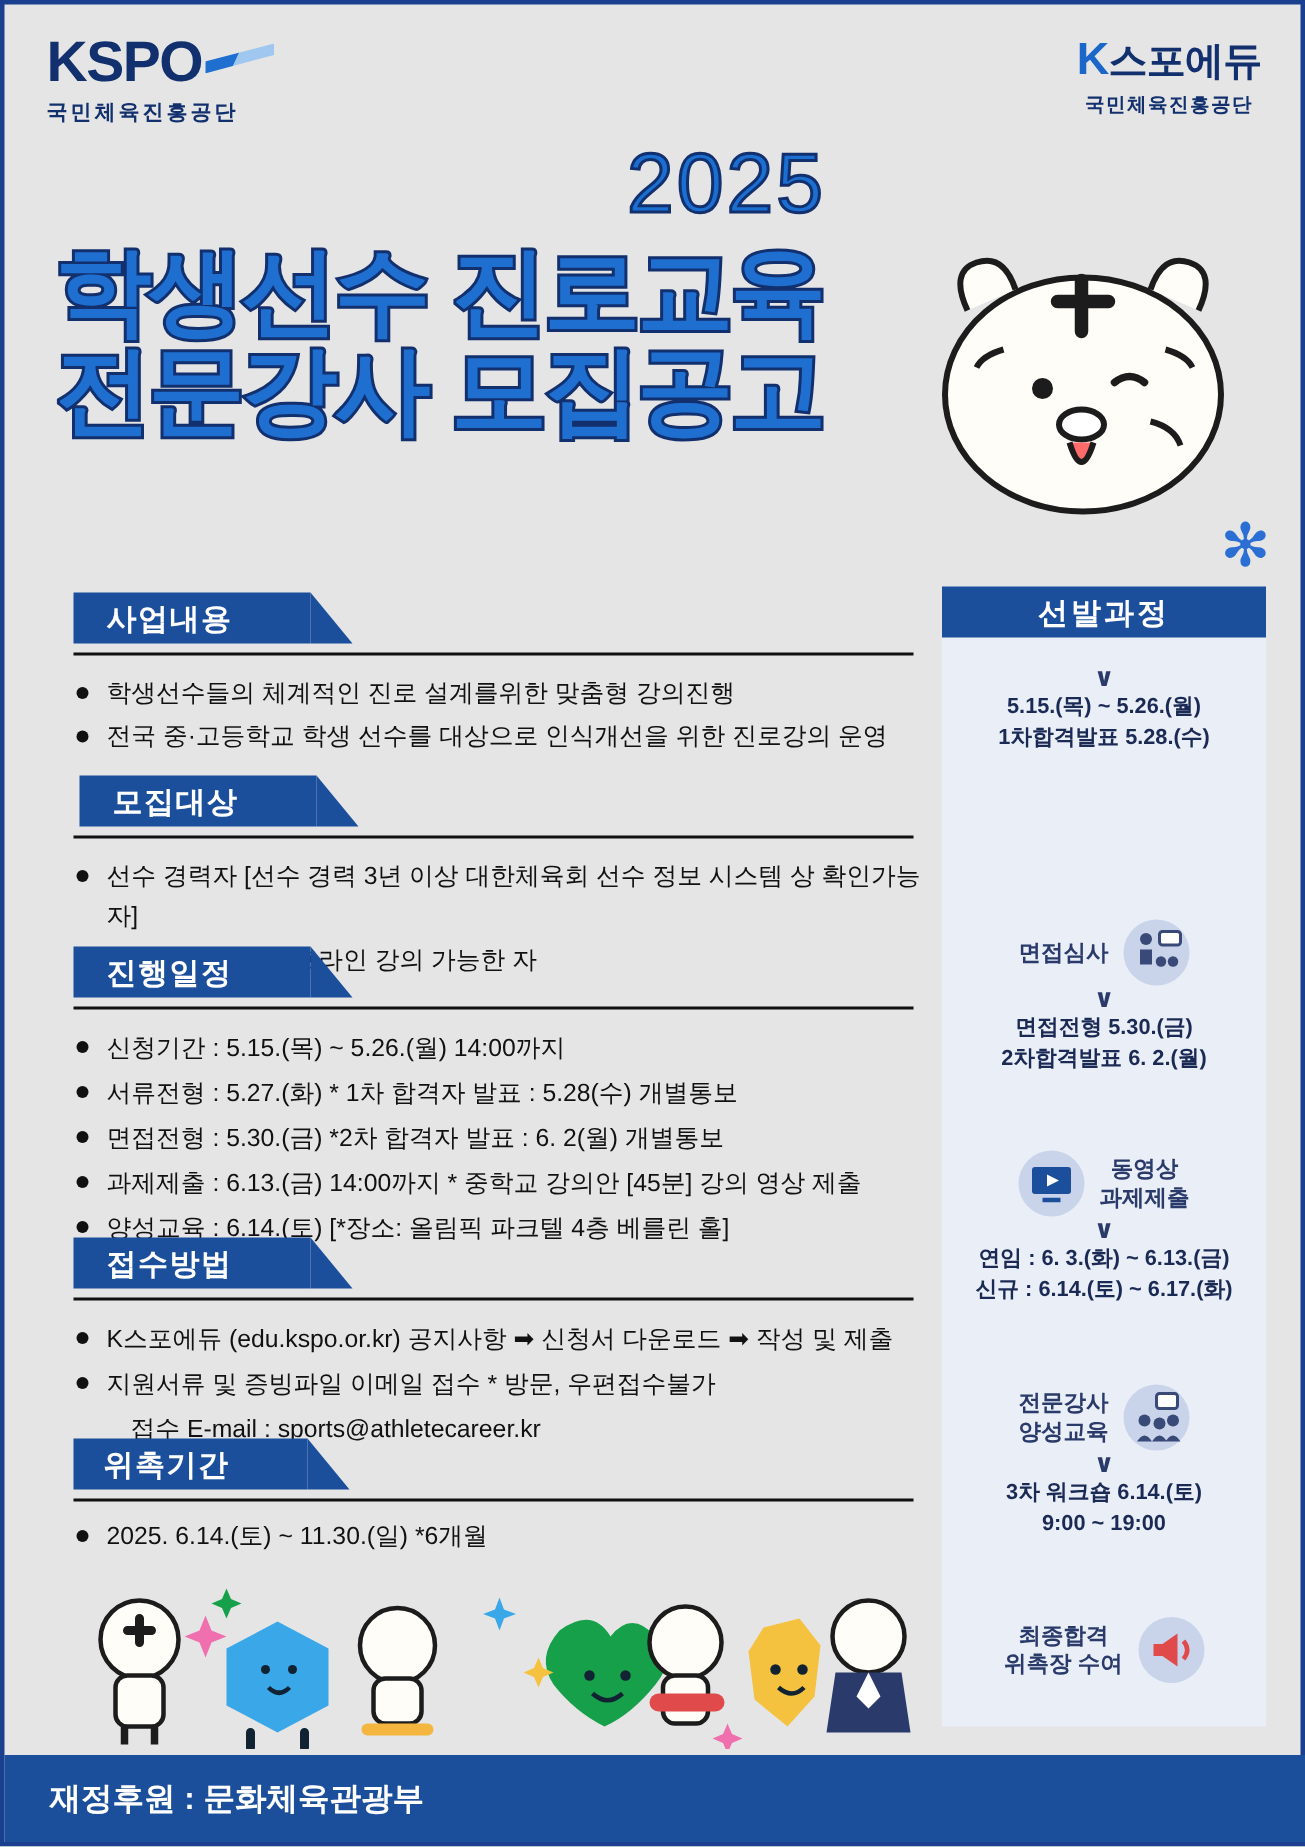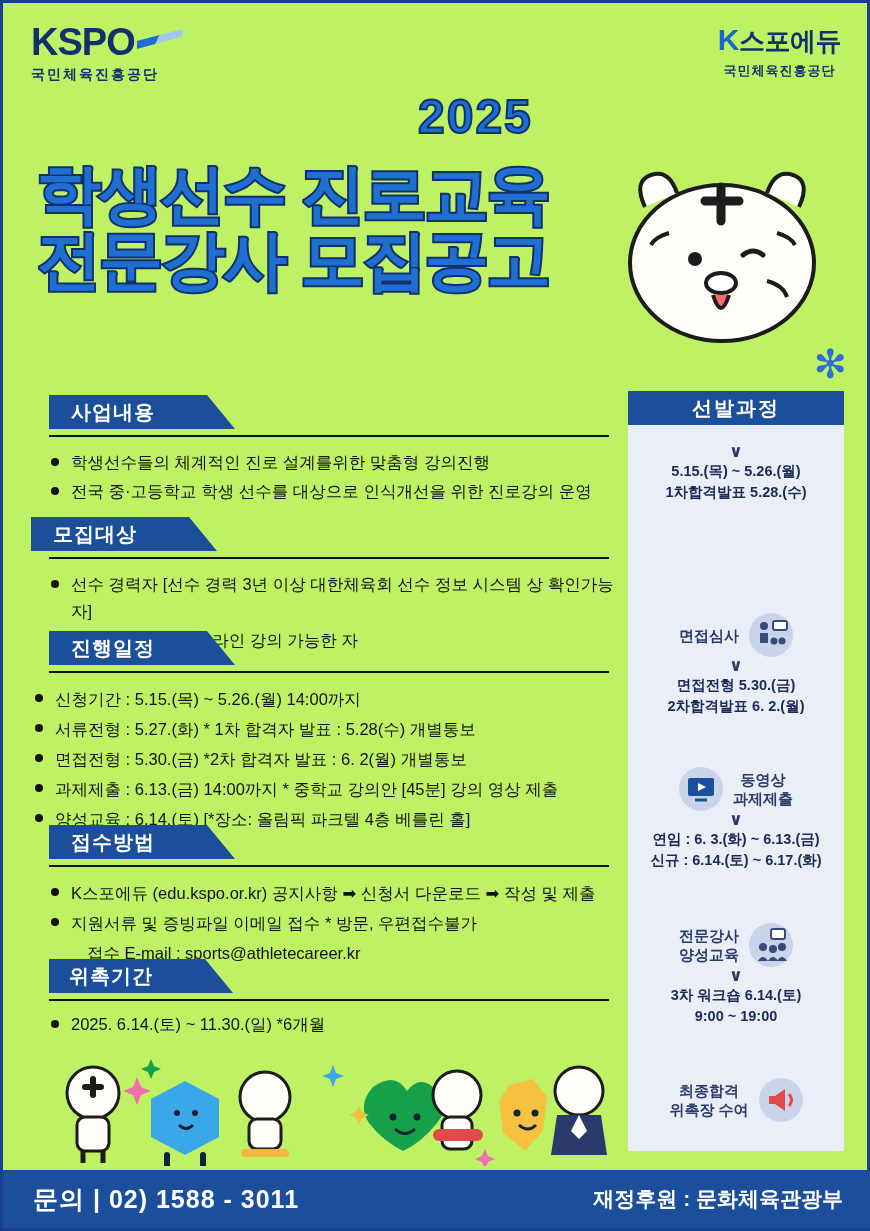--- a/index.html
+++ b/index.html
@@ -9,21 +9,21 @@
     background:#ffffff;
     position:relative;
     overflow:hidden;
     color:#1c1c1c;
   }
   .poster{
     position:relative;
     width:870px;height:1231px;
     box-sizing:border-box;
     border:3px solid #1a3f8f;
-    background:#bef264;
+    background:#e5e5e5;
   }
 
   
   .logo-left{
     position:absolute;left:28px;top:18px;width:210px;
   }
   .kspo-wordmark{
     font-size:38px;font-weight:bold;color:#12306e;letter-spacing:-1px;
     font-family:"Liberation Sans",sans-serif;
     display:inline-block;
@@ -39,21 +39,21 @@
   .logo-right{
     position:absolute;right:26px;top:20px;text-align:center;
   }
   .kedu-line{font-size:26px;font-weight:bold;color:#12306e;letter-spacing:-0.5px;}
   .kedu-k{color:#1b66c9;font-size:30px;}
   .kedu-sub{font-size:13px;font-weight:bold;color:#12306e;letter-spacing:1px;margin-top:3px;}
 
   
   .year{
     position:absolute;left:415px;top:86px;
-    font-size:48px;font-weight:bold;color:#1b6fd0;letter-spacing:2px;
+    font-size:56px;font-weight:normal;color:#1b6fd0;letter-spacing:2px;
     -webkit-text-stroke:2px #12306e;
   }
   .title-block{
     position:absolute;left:34px;top:158px;width:600px;
   }
   .title-line{
     font-size:64px;line-height:66px;font-weight:bold;
     color:#1f6fd0;
     -webkit-text-stroke:4px #12306e;
     paint-order:stroke fill;
@@ -157,30 +157,30 @@
   </svg>
   <div class="snow" data-name="snowflake-icon">✻</div>
 
   <div class="sec-bar" style="left:46px;top:392px;width:136px;" data-name="section-heading-business">사업내용</div>
   <div class="sec-rule" style="left:46px;top:432px;width:560px;" data-name="divider"></div>
   <ul class="body-list" style="left:46px;top:446px;width:570px;padding:0;margin:0;" data-name="section-list-business">
     <li data-name="list-item">학생선수들의 체계적인 진로 설계를위한 맞춤형 강의진행</li>
     <li data-name="list-item">전국 중·고등학교 학생 선수를 대상으로  인식개선을 위한 진로강의 운영</li>
   </ul>
 
-  <div class="sec-bar" style="left:28px;top:514px;width:136px;" data-name="section-heading-target">모집대상</div>
+  <div class="sec-bar" style="left:50px;top:514px;width:136px;" data-name="section-heading-target">모집대상</div>
   <div class="sec-rule" style="left:46px;top:554px;width:560px;" data-name="divider"></div>
   <ul class="body-list" style="left:46px;top:568px;width:576px;padding:0;margin:0;" data-name="section-list-target">
     <li data-name="list-item">선수 경력자 [선수 경력 3년 이상 대한체육회 선수 정보 시스템 상 확인가능자]</li>
     <li data-name="list-item">전국 일원으로 오프라인 강의 가능한 자</li>
   </ul>
 
   <div class="sec-bar" style="left:46px;top:628px;width:136px;" data-name="section-heading-schedule">진행일정</div>
   <div class="sec-rule" style="left:46px;top:668px;width:560px;" data-name="divider"></div>
-  <ul class="body-list" style="left:30px;top:682px;width:576px;padding:0;margin:0;line-height:28px;" data-name="section-list-schedule">
+  <ul class="body-list" style="left:46px;top:682px;width:576px;padding:0;margin:0;line-height:28px;" data-name="section-list-schedule">
     <li data-name="list-item">신청기간 :  5.15.(목) ~ 5.26.(월) 14:00까지</li>
     <li data-name="list-item">서류전형 :  5.27.(화) * 1차 합격자 발표 : 5.28(수) 개별통보</li>
     <li data-name="list-item">면접전형 :  5.30.(금) *2차 합격자 발표 :  6. 2(월) 개별통보</li>
     <li data-name="list-item">과제제출 :  6.13.(금) 14:00까지 * 중학교 강의안 [45분] 강의 영상 제출</li>
     <li data-name="list-item">양성교육 :  6.14.(토) [*장소: 올림픽 파크텔 4층 베를린 홀]</li>
   </ul>
 
   <div class="sec-bar" style="left:46px;top:822px;width:136px;" data-name="section-heading-apply">접수방법</div>
   <div class="sec-rule" style="left:46px;top:862px;width:560px;" data-name="divider"></div>
   <ul class="body-list" style="left:46px;top:876px;width:576px;padding:0;margin:0;line-height:28px;" data-name="section-list-apply">
@@ -325,17 +325,16 @@
     <g fill="#f4c23f">
         <path d="M326 54l3 7 7 3-7 3-3 7-3-7-7-3 7-3z"></path>
       </g>
     <g fill="#f06fae">
         <path d="M452 98l3 7 7 3-7 3-3 7-3-7-7-3 7-3z"></path>
       </g>
   </svg>
   <div class="strip-caption" data-name="strip-caption">국민체육진흥공단 선수 진로지원센터는 변함없이 선수들의 진로를 지원합니다</div>
 
   <div class="footer" data-name="footer-bar">
-    <div class="footer-left" data-name="footer-contact">문의 |  02) 1588 - 3011</div>
     <div class="footer-right" data-name="footer-sponsor">재정후원 : 문화체육관광부</div>
   </div>
 
 </div>
 
 </body></html>

